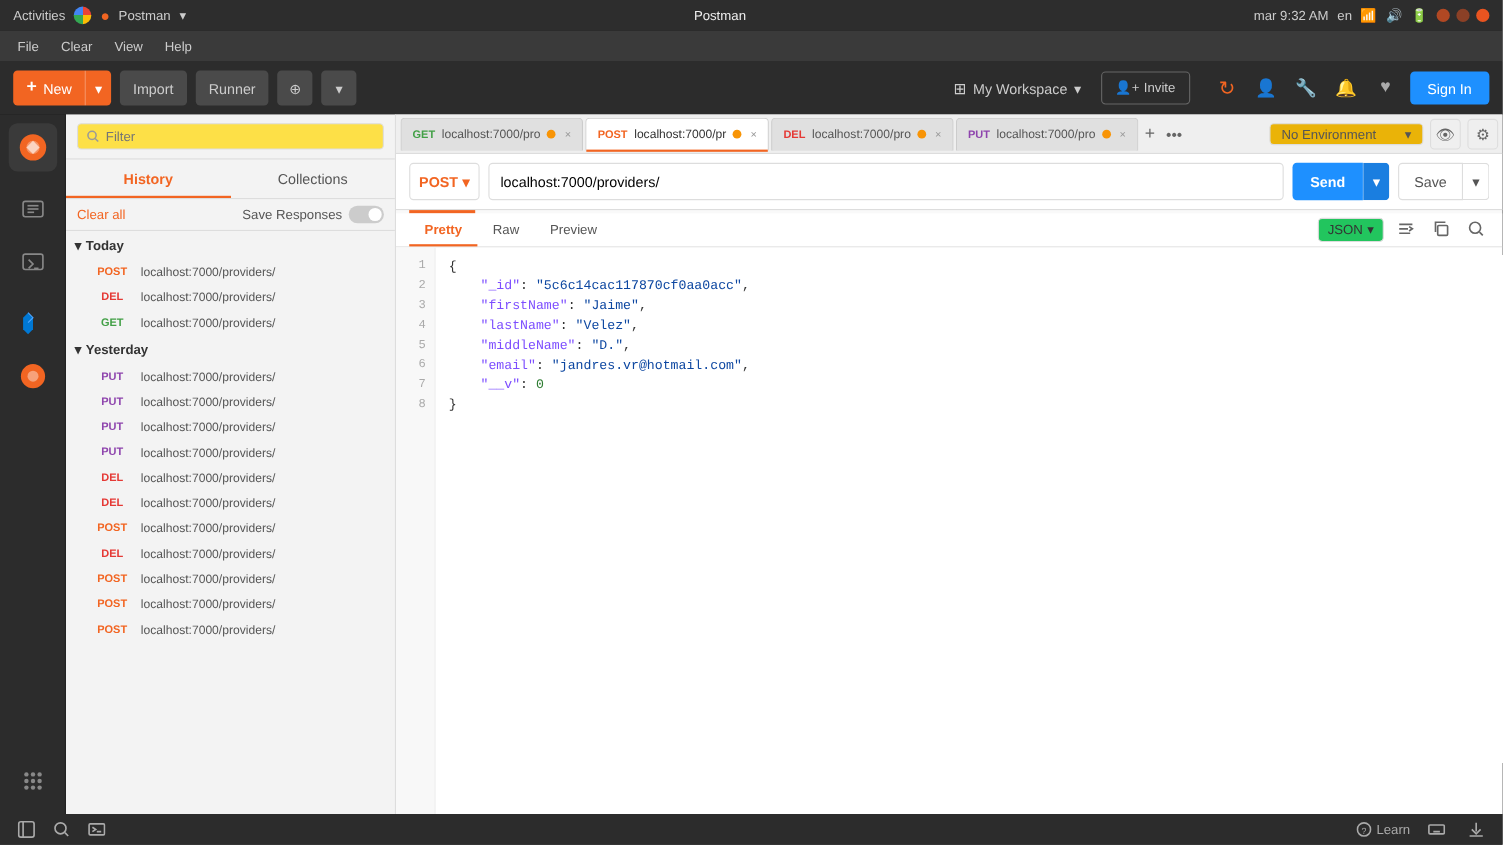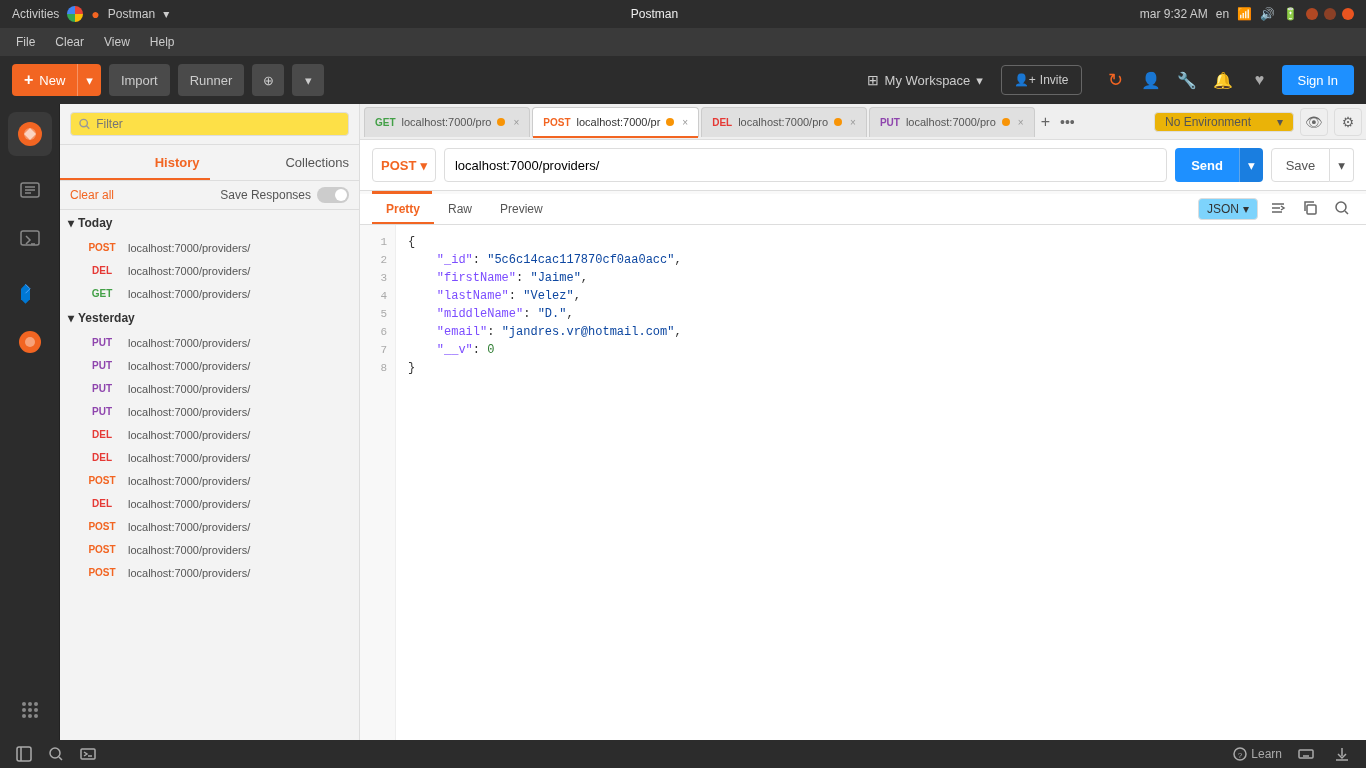--- a/index.html
+++ b/index.html
@@ -206,21 +206,21 @@
       background: transparent;
     }
 
     
     .history-tabs {
       display: flex;
       border-bottom: 1px solid #ddd;
     }
     .history-tab {
       flex: 1;
-      text-align: right;
+      text-align: center;
       padding: 10px;
       cursor: pointer;
       font-size: 13px;
       color: #555;
       position: relative;
     }
     .history-tab.active {
       color: #f26522;
       font-weight: 600;
     }
@@ -496,21 +496,21 @@
     .view-options {
       margin-left: auto;
       display: flex;
       align-items: center;
       gap: 8px;
     }
     .json-select {
       display: flex;
       align-items: center;
       gap: 4px;
-      background: #7dd3fc;
+      background: #22c55e;
       border: 1px solid #ddd;
       border-radius: 4px;
       padding: 3px 8px;
       font-size: 12px;
       cursor: pointer;
       color: #333;
     }
     .format-btn {
       background: none;
       border: none;

